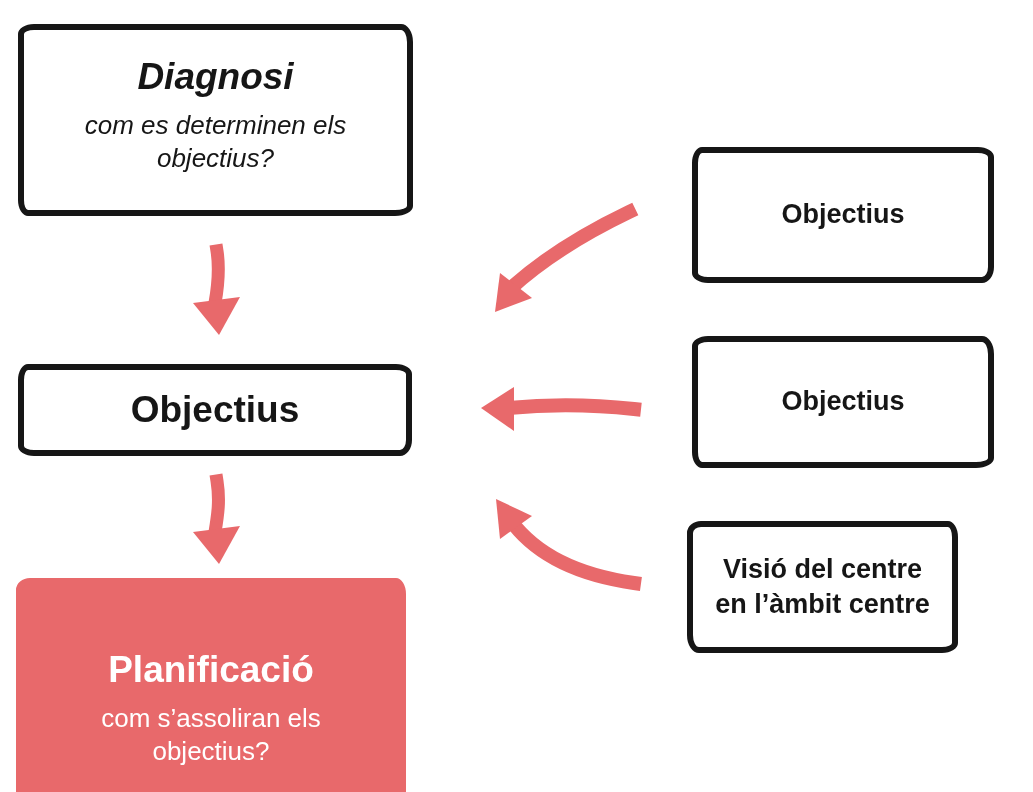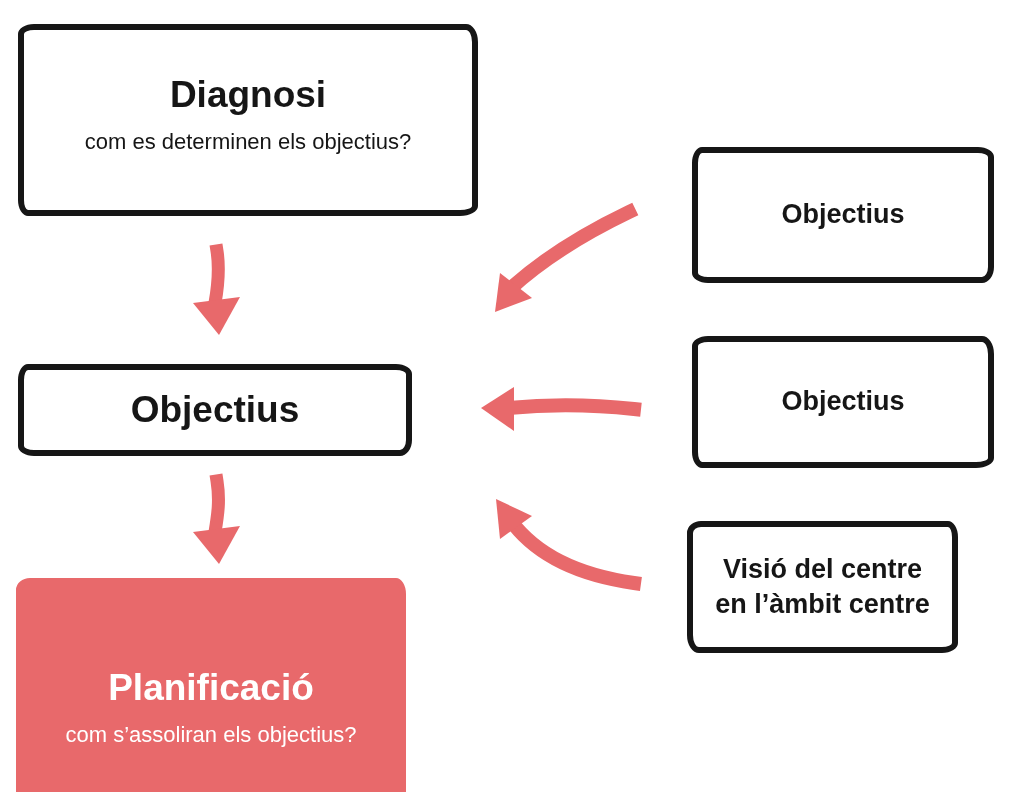--- a/index.html
+++ b/index.html
@@ -37,23 +37,23 @@
     border-color:var(--accent);
     color:var(--on-accent);
   }
   
   .r1{border-radius:16px 12px 18px 10px / 10px 18px 10px 16px;}
   .r2{border-radius:10px 16px 12px 16px / 16px 10px 16px 10px;}
   .r3{border-radius:14px 10px 16px 12px / 12px 16px 10px 18px;}
 
   .title-lg{font-size:37px;font-weight:bold;line-height:1.15;}
   .title-md{font-size:27px;font-weight:bold;line-height:1.3;}
-  .subtitle{font-size:22px;line-height:1.25;margin-top:11px;max-width:330px;}
+  .subtitle{font-size:26px;line-height:1.25;margin-top:11px;max-width:330px;}
 
-  #box-diagnosi{left:18px;top:24px;width:460px;height:192px;padding-bottom:10px;}
+  #box-diagnosi{left:18px;top:24px;width:395px;height:192px;padding-bottom:10px;font-style:italic;}
   #box-objectius{left:18px;top:364px;width:394px;height:92px;}
   #box-planificacio{left:16px;top:578px;width:390px;height:260px;}
   #box-planificacio .subtitle{max-width:310px;}
   #box-pec{left:692px;top:147px;width:302px;height:136px;}
   #box-pedc{left:692px;top:336px;width:302px;height:132px;}
   #box-visio{left:687px;top:521px;width:271px;height:132px;}
 </style>
 </head>
 <body>
 

